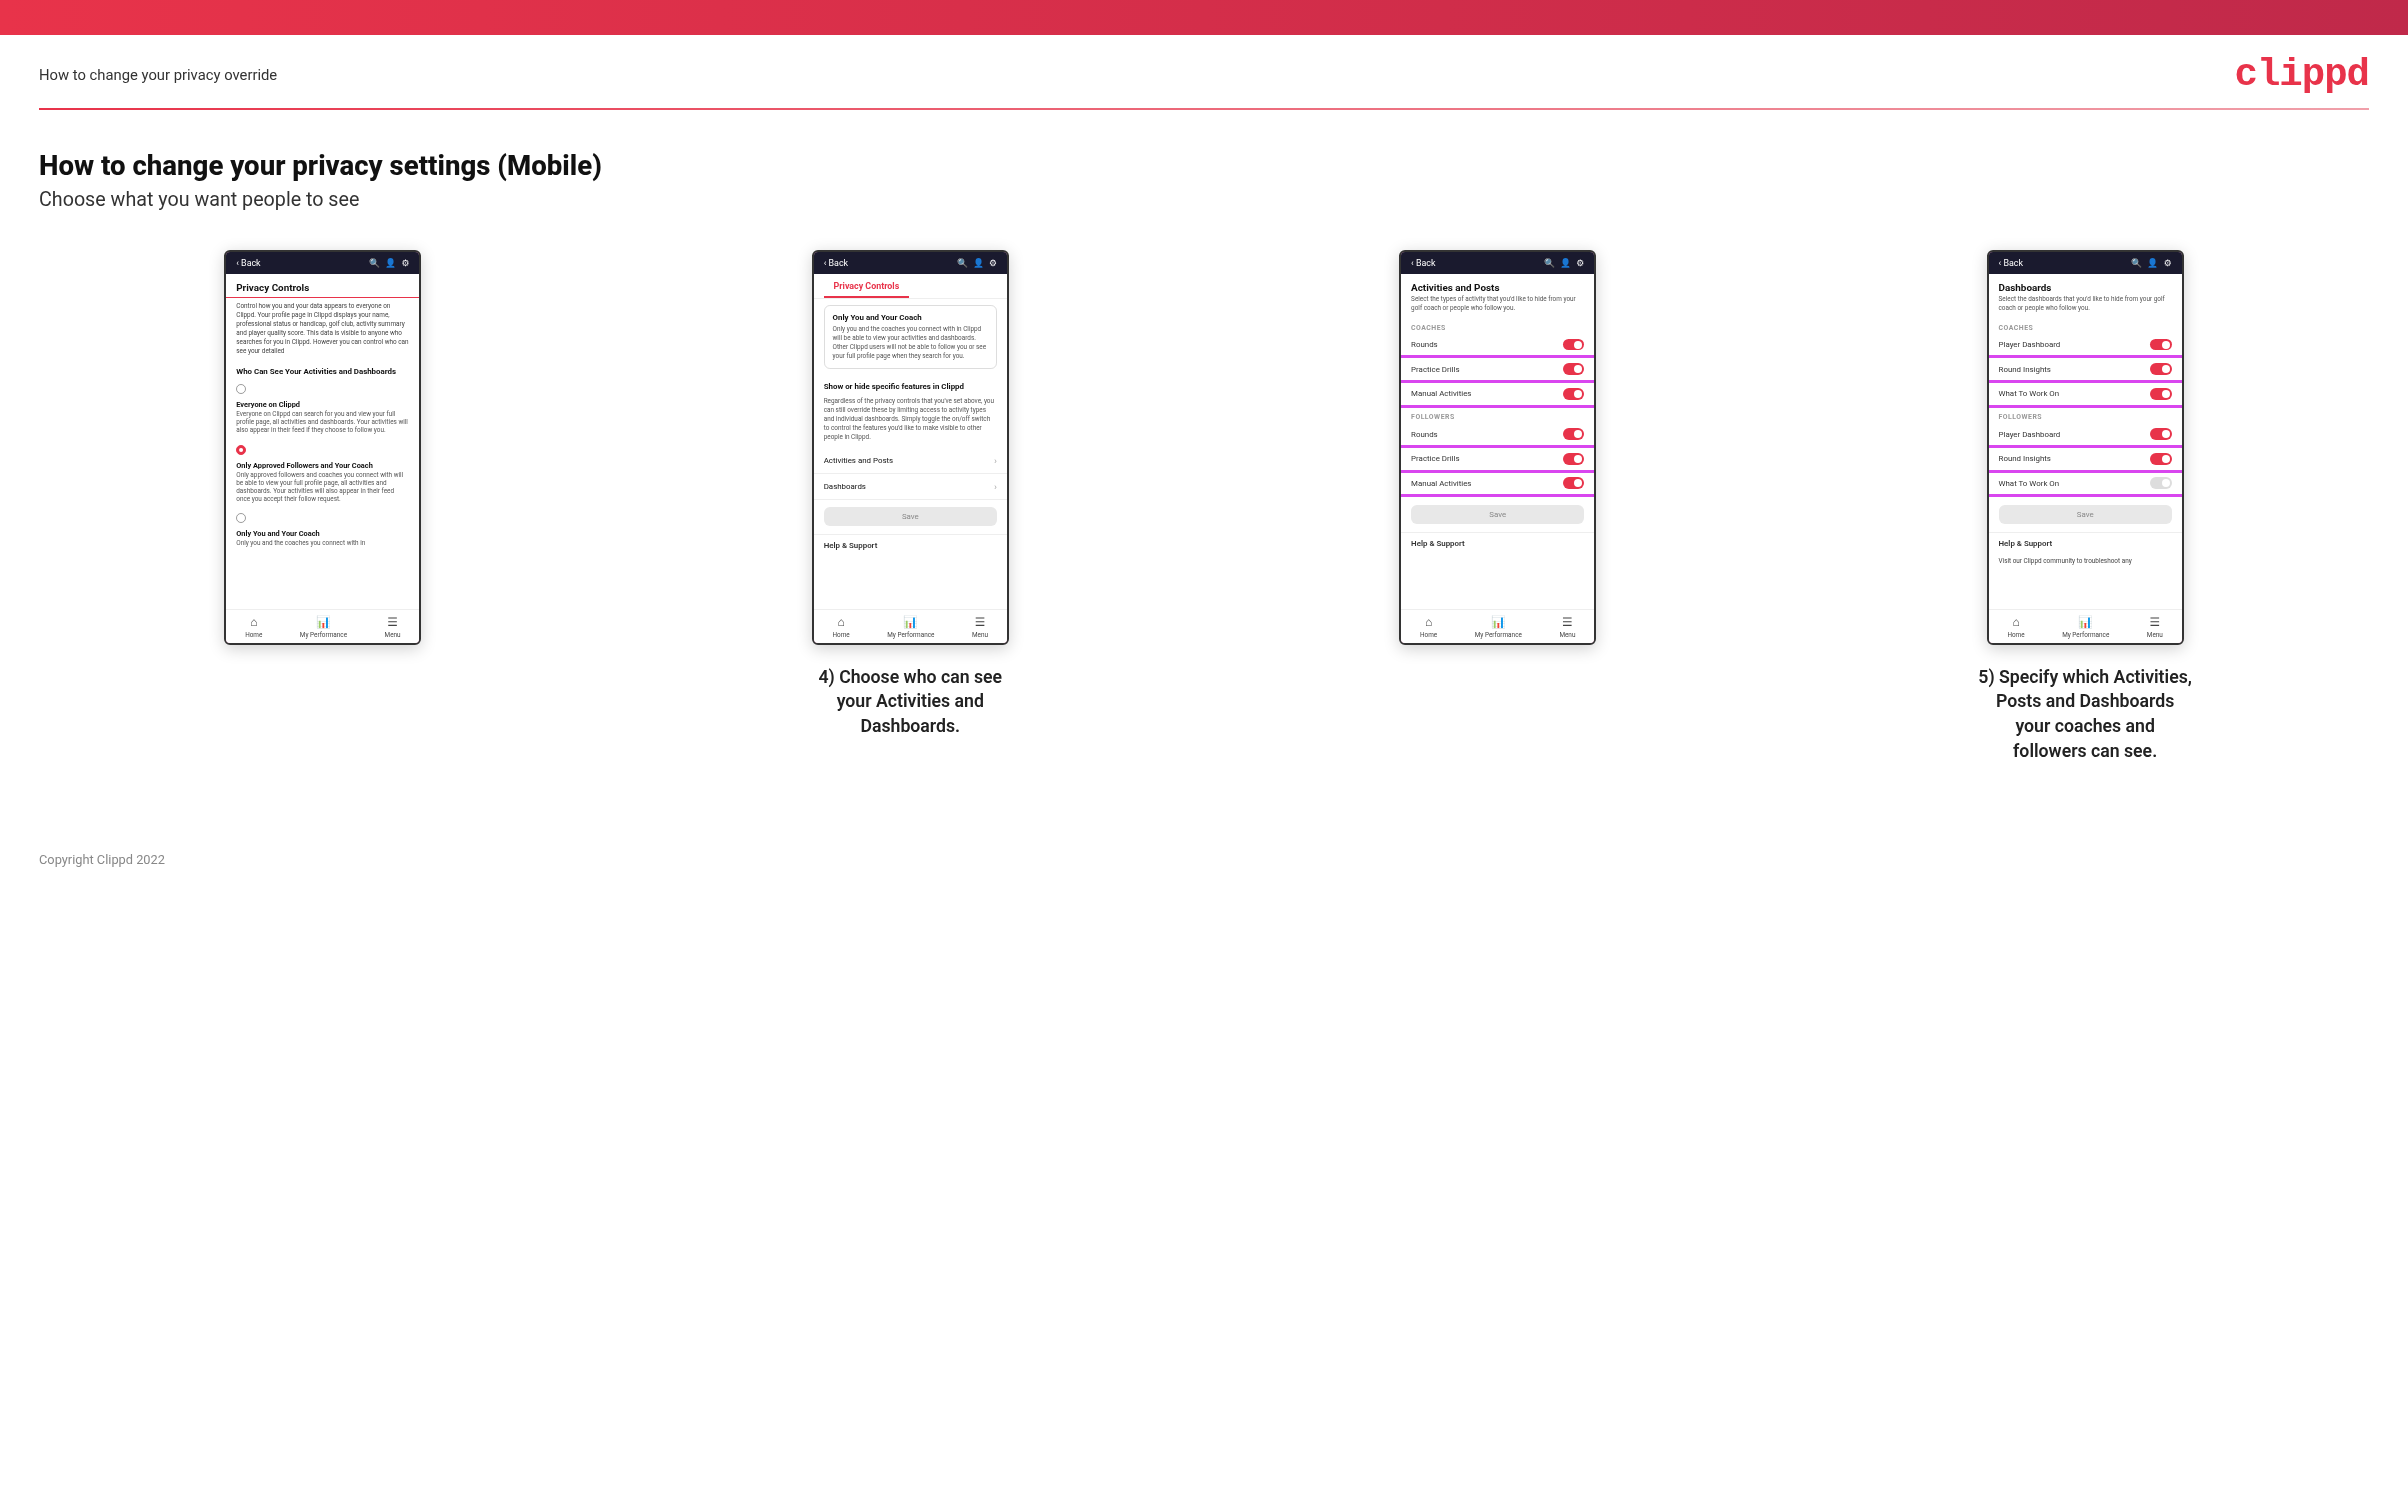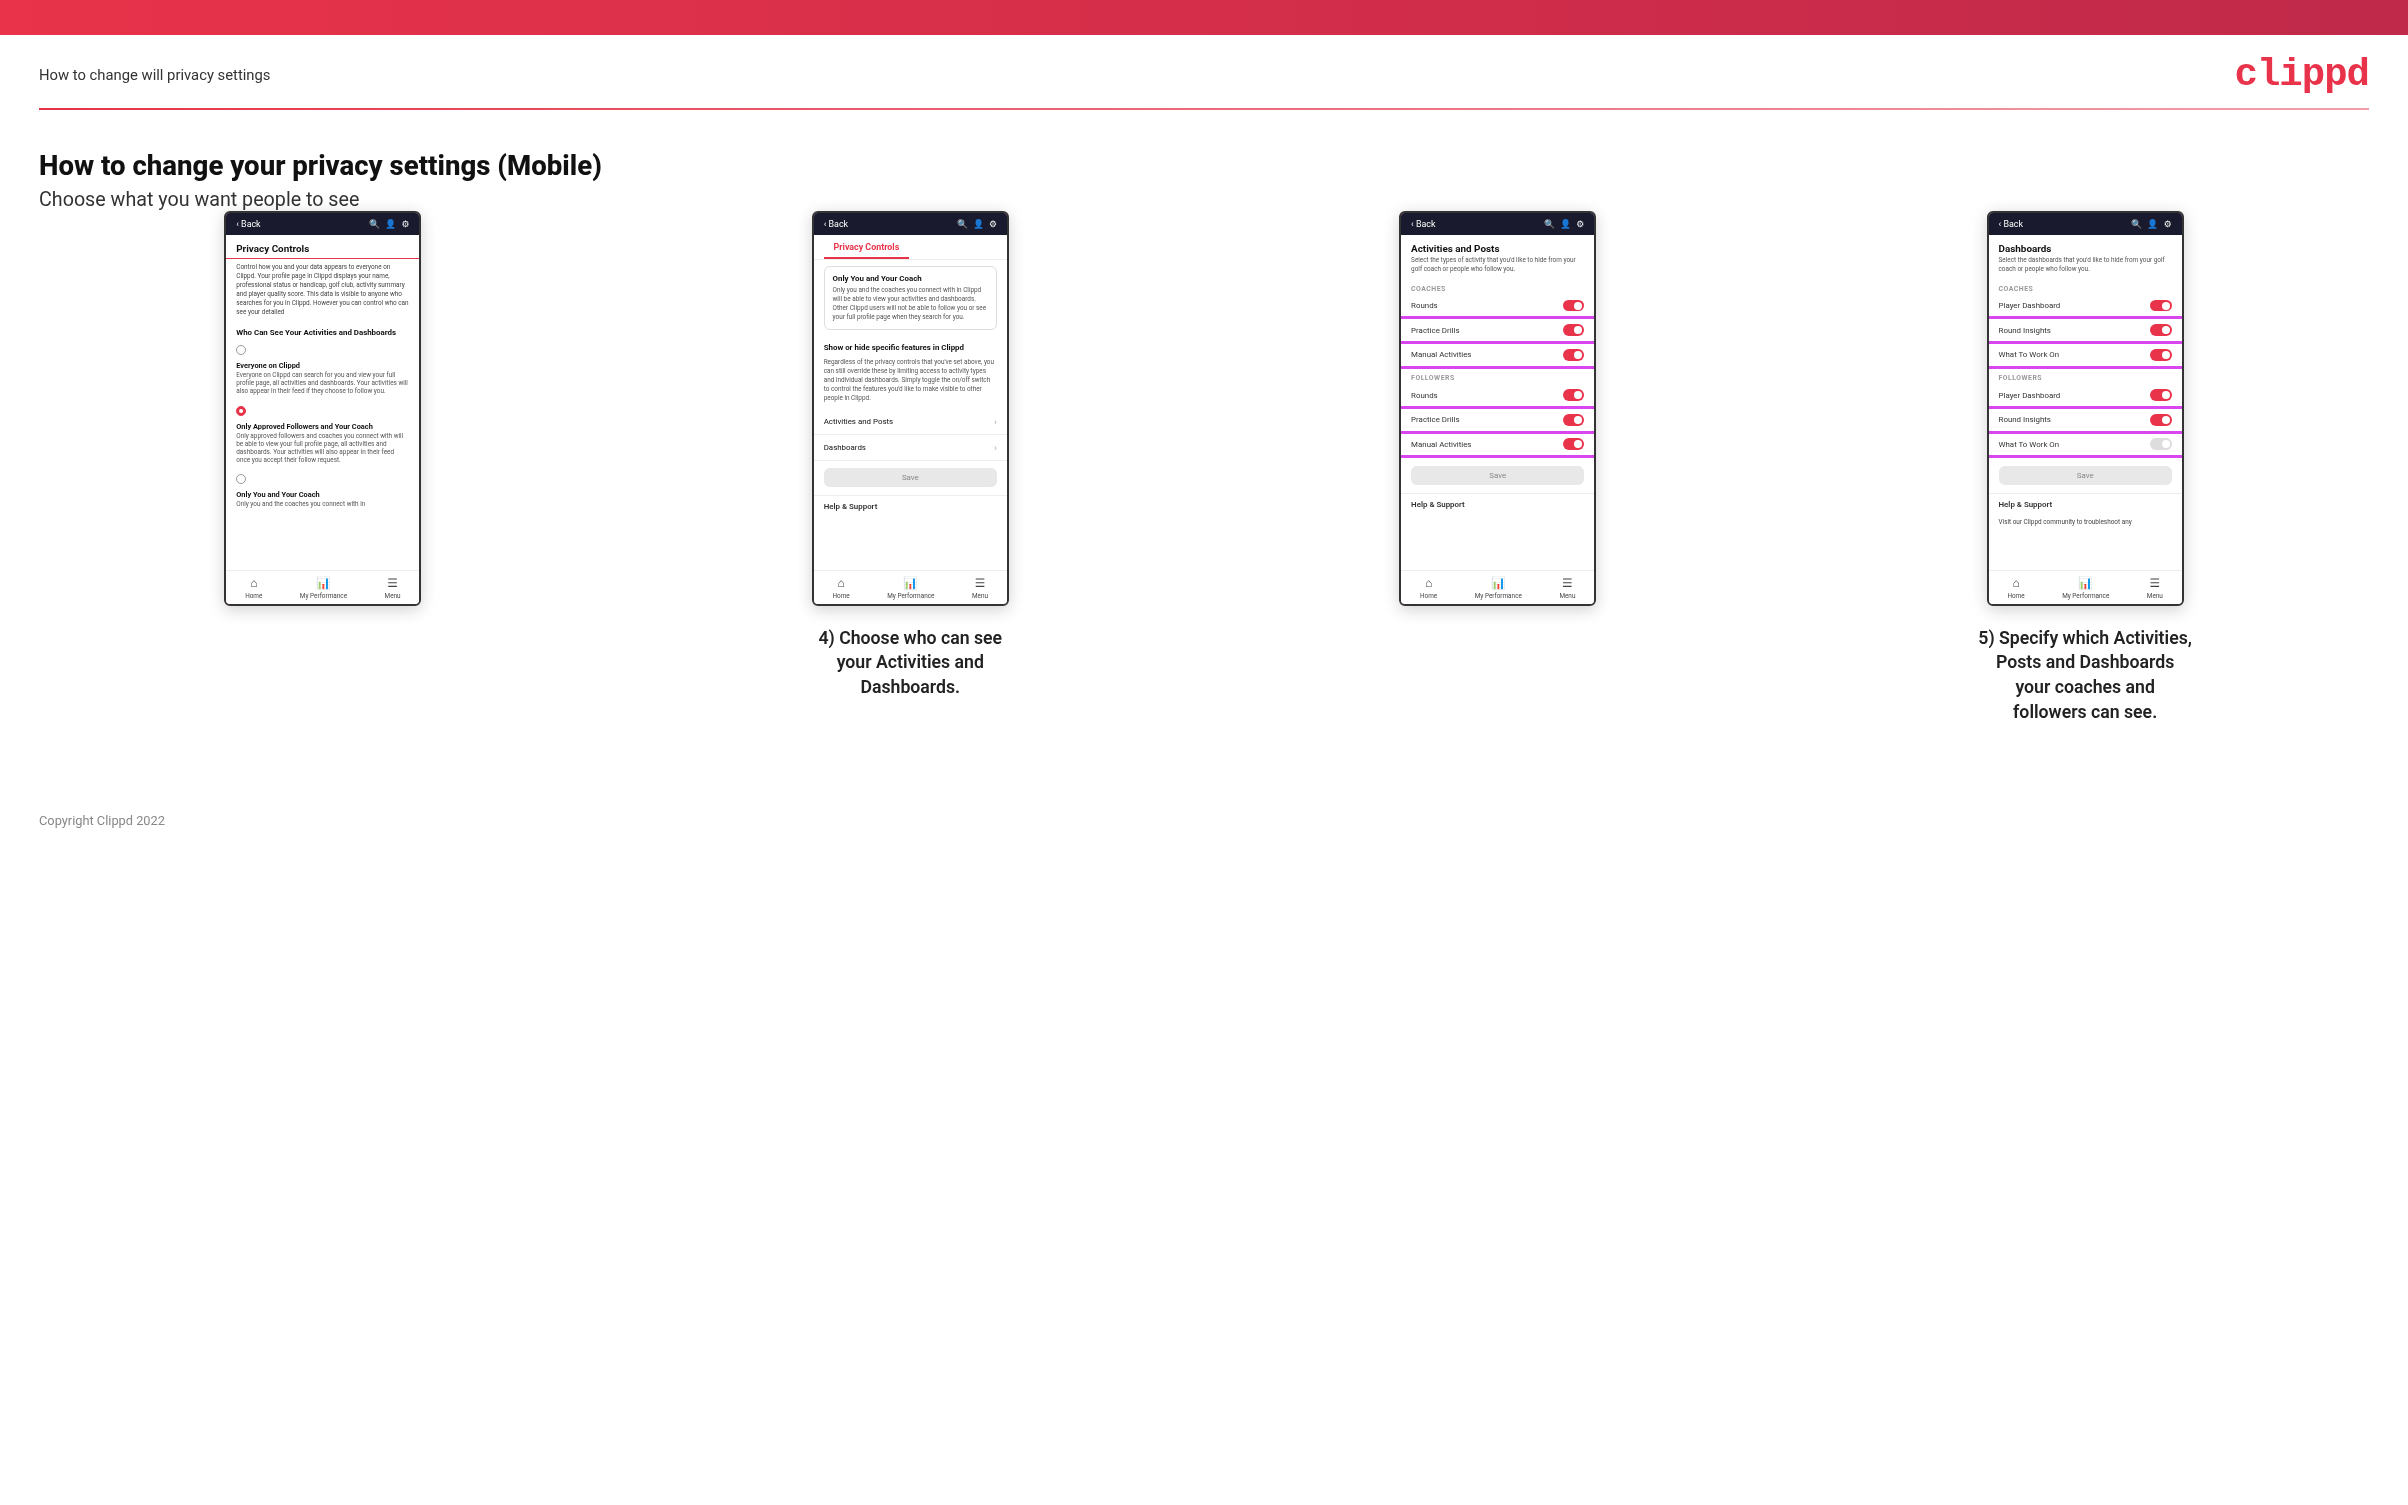--- a/index.html
+++ b/index.html
@@ -46,20 +46,21 @@
     }
     .page-heading {
       font-size: 27.6px;
       font-weight: 800;
       color: #111;
       margin-bottom: 5.9px;
     }
     .page-subheading {
       font-size: 19.7px;
       color: #333;
+      margin-bottom: 39px;
     }
 
     
     .screenshots-row {
       display: flex;
       gap: 19.7px;
       align-items: flex-start;
     }
 
     
@@ -358,21 +359,21 @@
       padding: 0 9.9px 4.9px;
       line-height: 1.4;
     }
   </style>
 </head>
 <body>
 
 <div class="top-bar"></div>
 
 <div class="header">
-  <span class="header-title">How to change will privacy settings</span>
+  <span class="header-title">How to change your privacy override</span>
   <span class="logo">clippd</span>
 </div>
 <div class="divider"></div>
 
 <div class="main">
   <div class="page-heading">How to change your privacy settings (Mobile)</div>
   <div class="page-subheading">Choose what you want people to see</div>
 
   <div class="screenshots-row">
 

